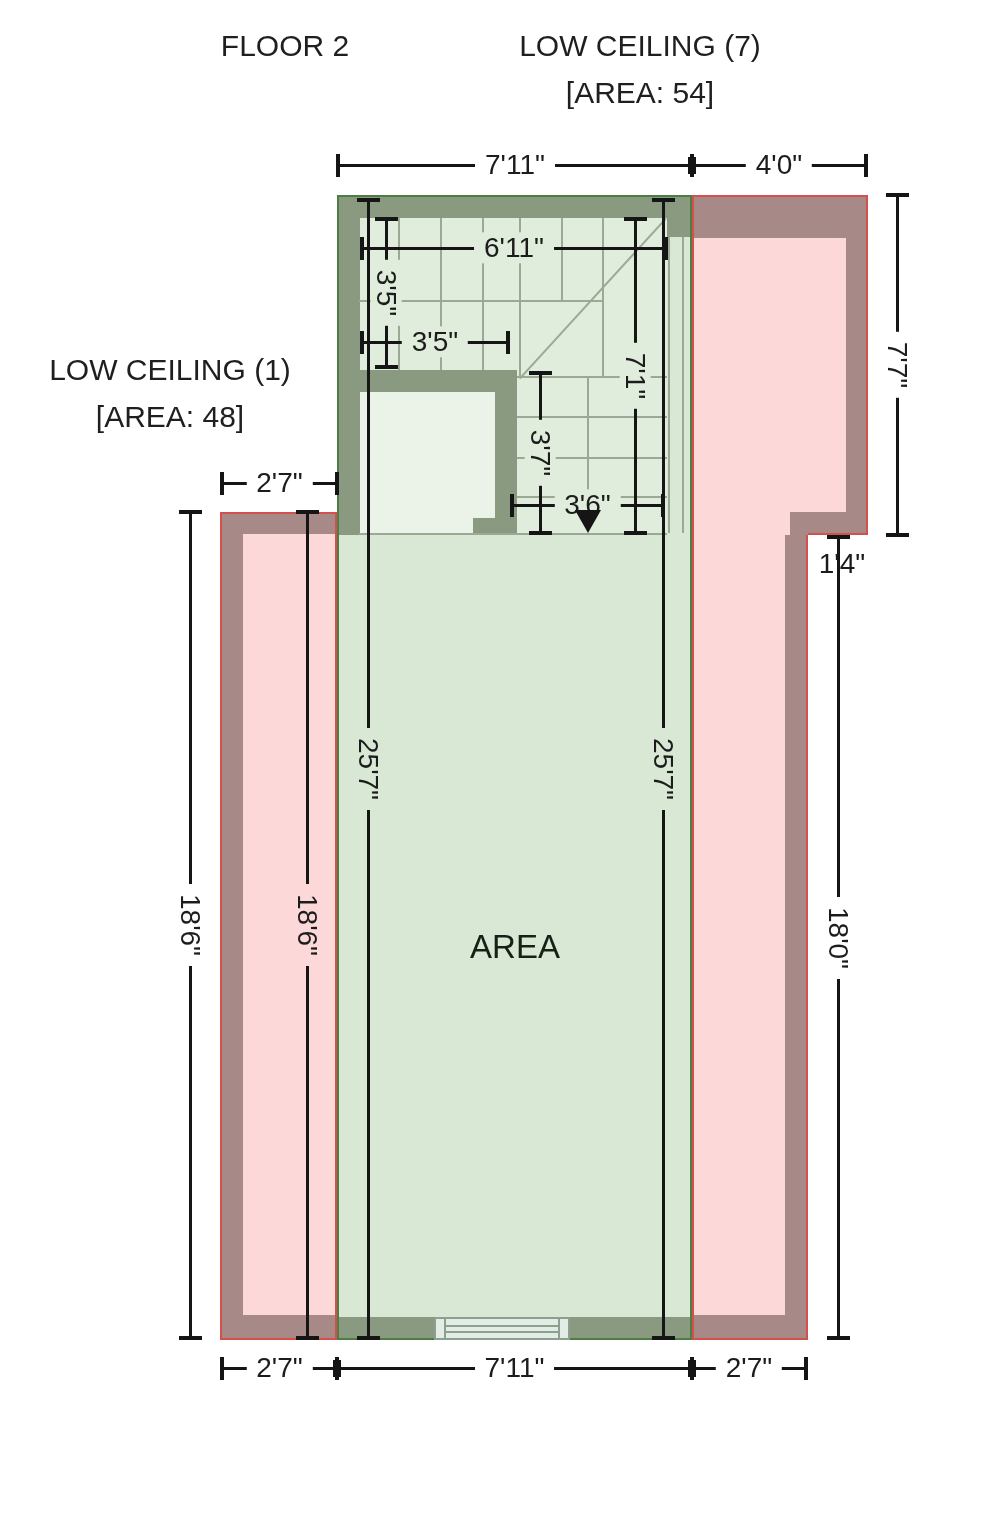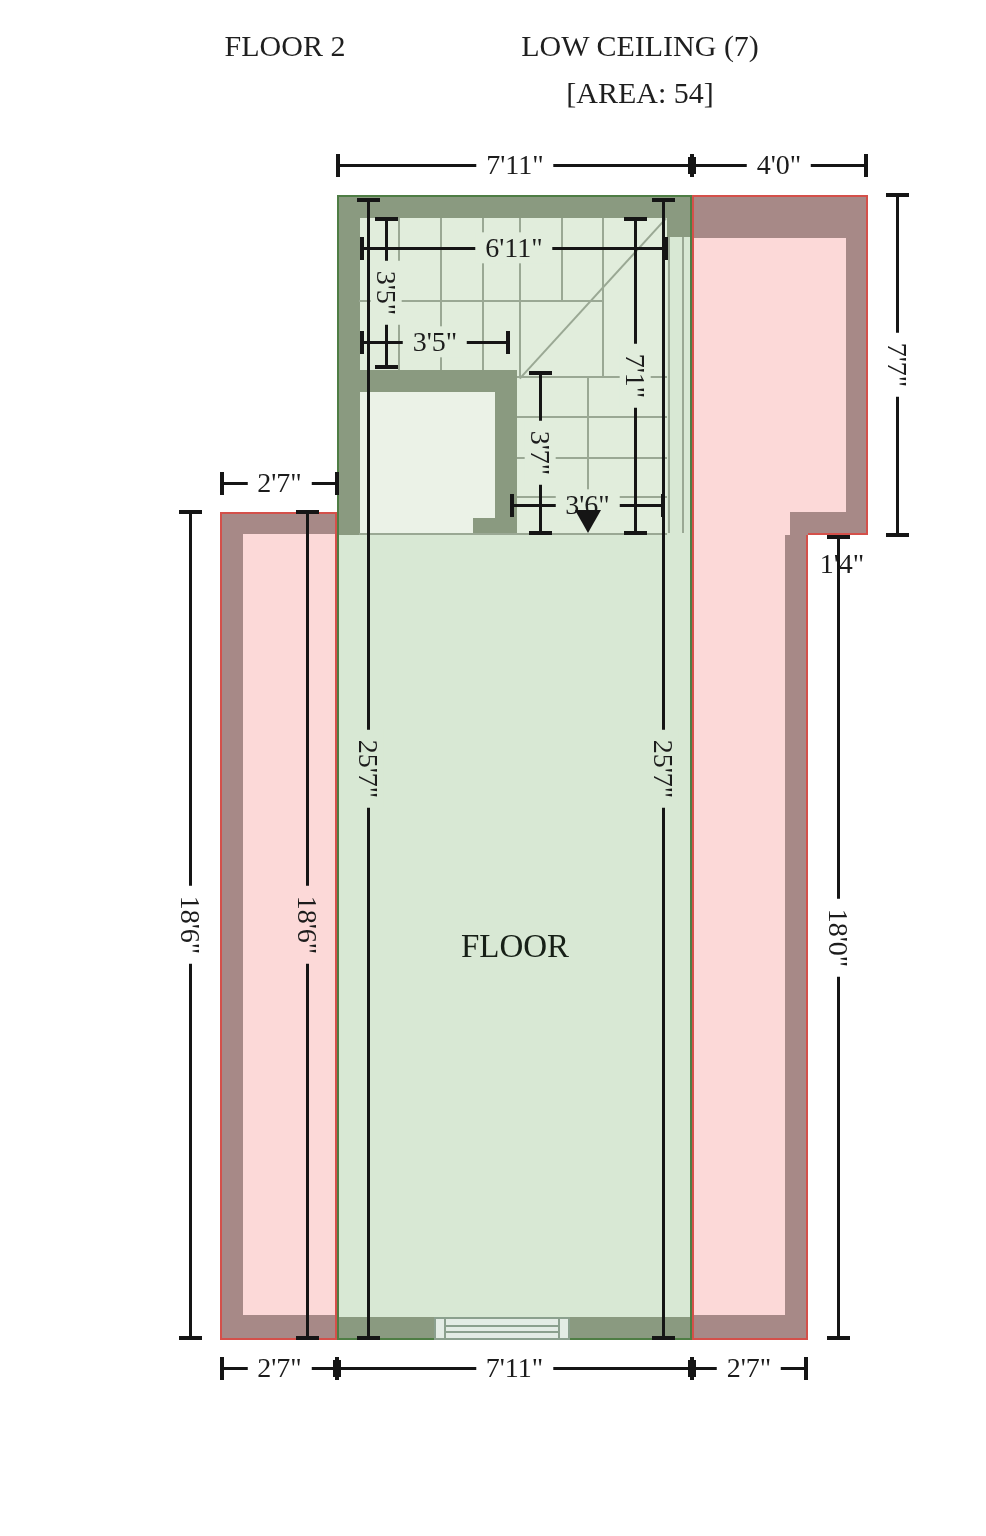--- a/index.html
+++ b/index.html
@@ -1,18 +1,18 @@
 <!DOCTYPE html>
 <html style="--room_green: #d8e8d4; --stair_green: #e1eddc; --closet_green: #ebf2e7; --wall_green: #8a9a80; --outline_green: #4e7d44; --stair_line: #9aa894; --low_pink: #fcd9d8; --wall_mauve: #a78987; --outline_red: #d4504a; --dim: #151515; --window_frame: #8ba08e; --window_fill: #e3ece5;"><head>
 <meta charset="utf-8">
 <style>
   html,body{margin:0;padding:0;background:#fff;}
   *{box-sizing:border-box;}
   #scene{position:relative;width:986px;height:1536px;background:#fff;overflow:hidden;
-         font-family:Liberation Serif, serif;color:#1f1f1f;}
+         font-family:Liberation Sans, sans-serif;color:#1f1f1f;}
   .abs{position:absolute;}
   
   .green-room{background:var(--room_green);border:2px solid var(--outline_green);}
   .stair-zone{background:var(--stair_green);}
   .gwall{background:var(--wall_green);}
   .mwall{background:var(--wall_mauve);}
   .pink{background:var(--low_pink);}
   .redline{background:var(--outline_red);}
   .closet-int{background:var(--closet_green);}
   
@@ -99,22 +99,26 @@
   <div class="abs mwall" style="left:694px;top:1315px;width:112px;height:23px;"></div>
   <div class="abs redline" style="left:808px;top:533px;width:60px;height:2px;"></div>
 
   <div class="title" style="left:115px;top:22px;width:340px;">
     <div>FLOOR 2</div>
   </div>
   <div class="title" style="left:465px;top:22px;width:350px;">
     <div>LOW CEILING (7)</div>
     <div>[AREA: 54]</div>
   </div>
+  <div class="title" style="left:0px;top:346px;width:340px;">
+    <div>LOW CEILING (1)</div>
+    <div>[AREA: 48]</div>
+  </div>
 
-  <div class="room-name" style="left:415px;top:928px;width:200px;">FLOOR</div>
+  <div class="room-name" style="left:415px;top:928px;width:200px;">AREA</div>
 
   <div class="dimh" style="left:338px;top:164px;width:354px;">
     <span class="lbl bgw">7'11"</span>
   </div>
   <div class="dimh" style="left:692px;top:164px;width:174px;">
     <span class="lbl bgw">4'0"</span>
   </div>
   <div class="dimh" style="left:362px;top:247px;width:304px;">
     <span class="lbl bgg">6'11"</span>
   </div>

